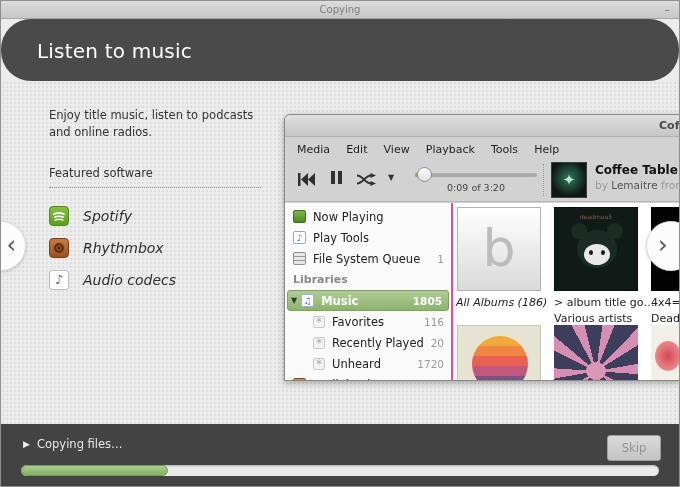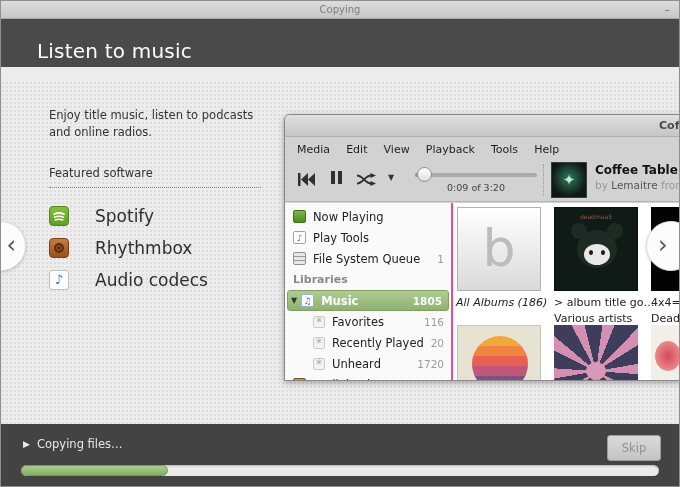--- a/index.html
+++ b/index.html
@@ -6,36 +6,36 @@
   body { font-family:"DejaVu Sans", sans-serif; background:#fff; }
   .screen { position:relative; width:680px; height:487px; border:1px solid #8f8f8f; background:#ececec; overflow:hidden; }
 
   
   .titlebar { position:absolute; top:0; left:0; right:0; height:18px;
     background:linear-gradient(#dcdcdc,#c7c7c7); border-bottom:1px solid #a8a8a8;
     text-align:center; font-size:10px; color:#7d7d7d; line-height:17px; }
   .titlebar .min { position:absolute; right:9px; top:0; color:#6e6e6e; font-size:11px; }
 
   
-  .header { position:absolute; top:18px; left:0; right:0; height:48px; background:#4a4a4a; }
+  .header { position:absolute; top:18px; left:0; right:0; height:62px; background:#4a4a4a;border-radius:30px; }
   .header h1 { font-size:20px; font-weight:normal; color:#ffffff; padding-left:36px; line-height:64px; letter-spacing:.2px; }
 
   
   .content { position:absolute; top:80px; left:0; right:0; bottom:62px;
     background-color:#ececec;
     background-image:radial-gradient(circle, #dddddd 1px, transparent 1px);
     background-size:4px 4px; overflow:hidden; }
 
   .left-col { position:absolute; left:48px; top:26px; width:222px; }
   .desc { font-size:11.5px; color:#333; line-height:1.5; }
   .feat-heading { margin-top:24px; padding-bottom:7px; border-bottom:1px dotted #8a8a8a;
     font-size:11.5px; color:#333; width:212px; }
   .feat-list { margin-top:12px; }
   .feat-item { display:flex; align-items:center; height:32px; cursor:default; }
-  .feat-item .label { font-size:17px; color:#2e2e2e; margin-left:26px; }
+  .feat-item .label { font-size:14px; color:#2e2e2e; margin-left:14px;font-style:italic; }
   .app-icon { width:20px; height:20px; border-radius:4px; position:relative; flex:none; }
   .icon-spotify { background:linear-gradient(#85c23a,#5f9e22); border:1px solid #4d8517; }
   .icon-rhythmbox { background:linear-gradient(#c97a40,#97511f); border:1px solid #7a3f16; }
   .icon-rhythmbox .spk { position:absolute; left:4px; top:4px; width:10px; height:10px;
     border:2px solid #5f2e10; border-radius:50%; background:#8a4a20; }
   .icon-rhythmbox .spk:after { content:""; position:absolute; left:2px; top:2px; width:2px; height:2px;
     border-radius:50%; background:#2e1406; }
   .icon-codecs { background:#fdfdfd; border:1px solid #bdbdbd; border-radius:3px;
     color:#3e6fc0; font-size:13px; text-align:center; line-height:18px; }
 

